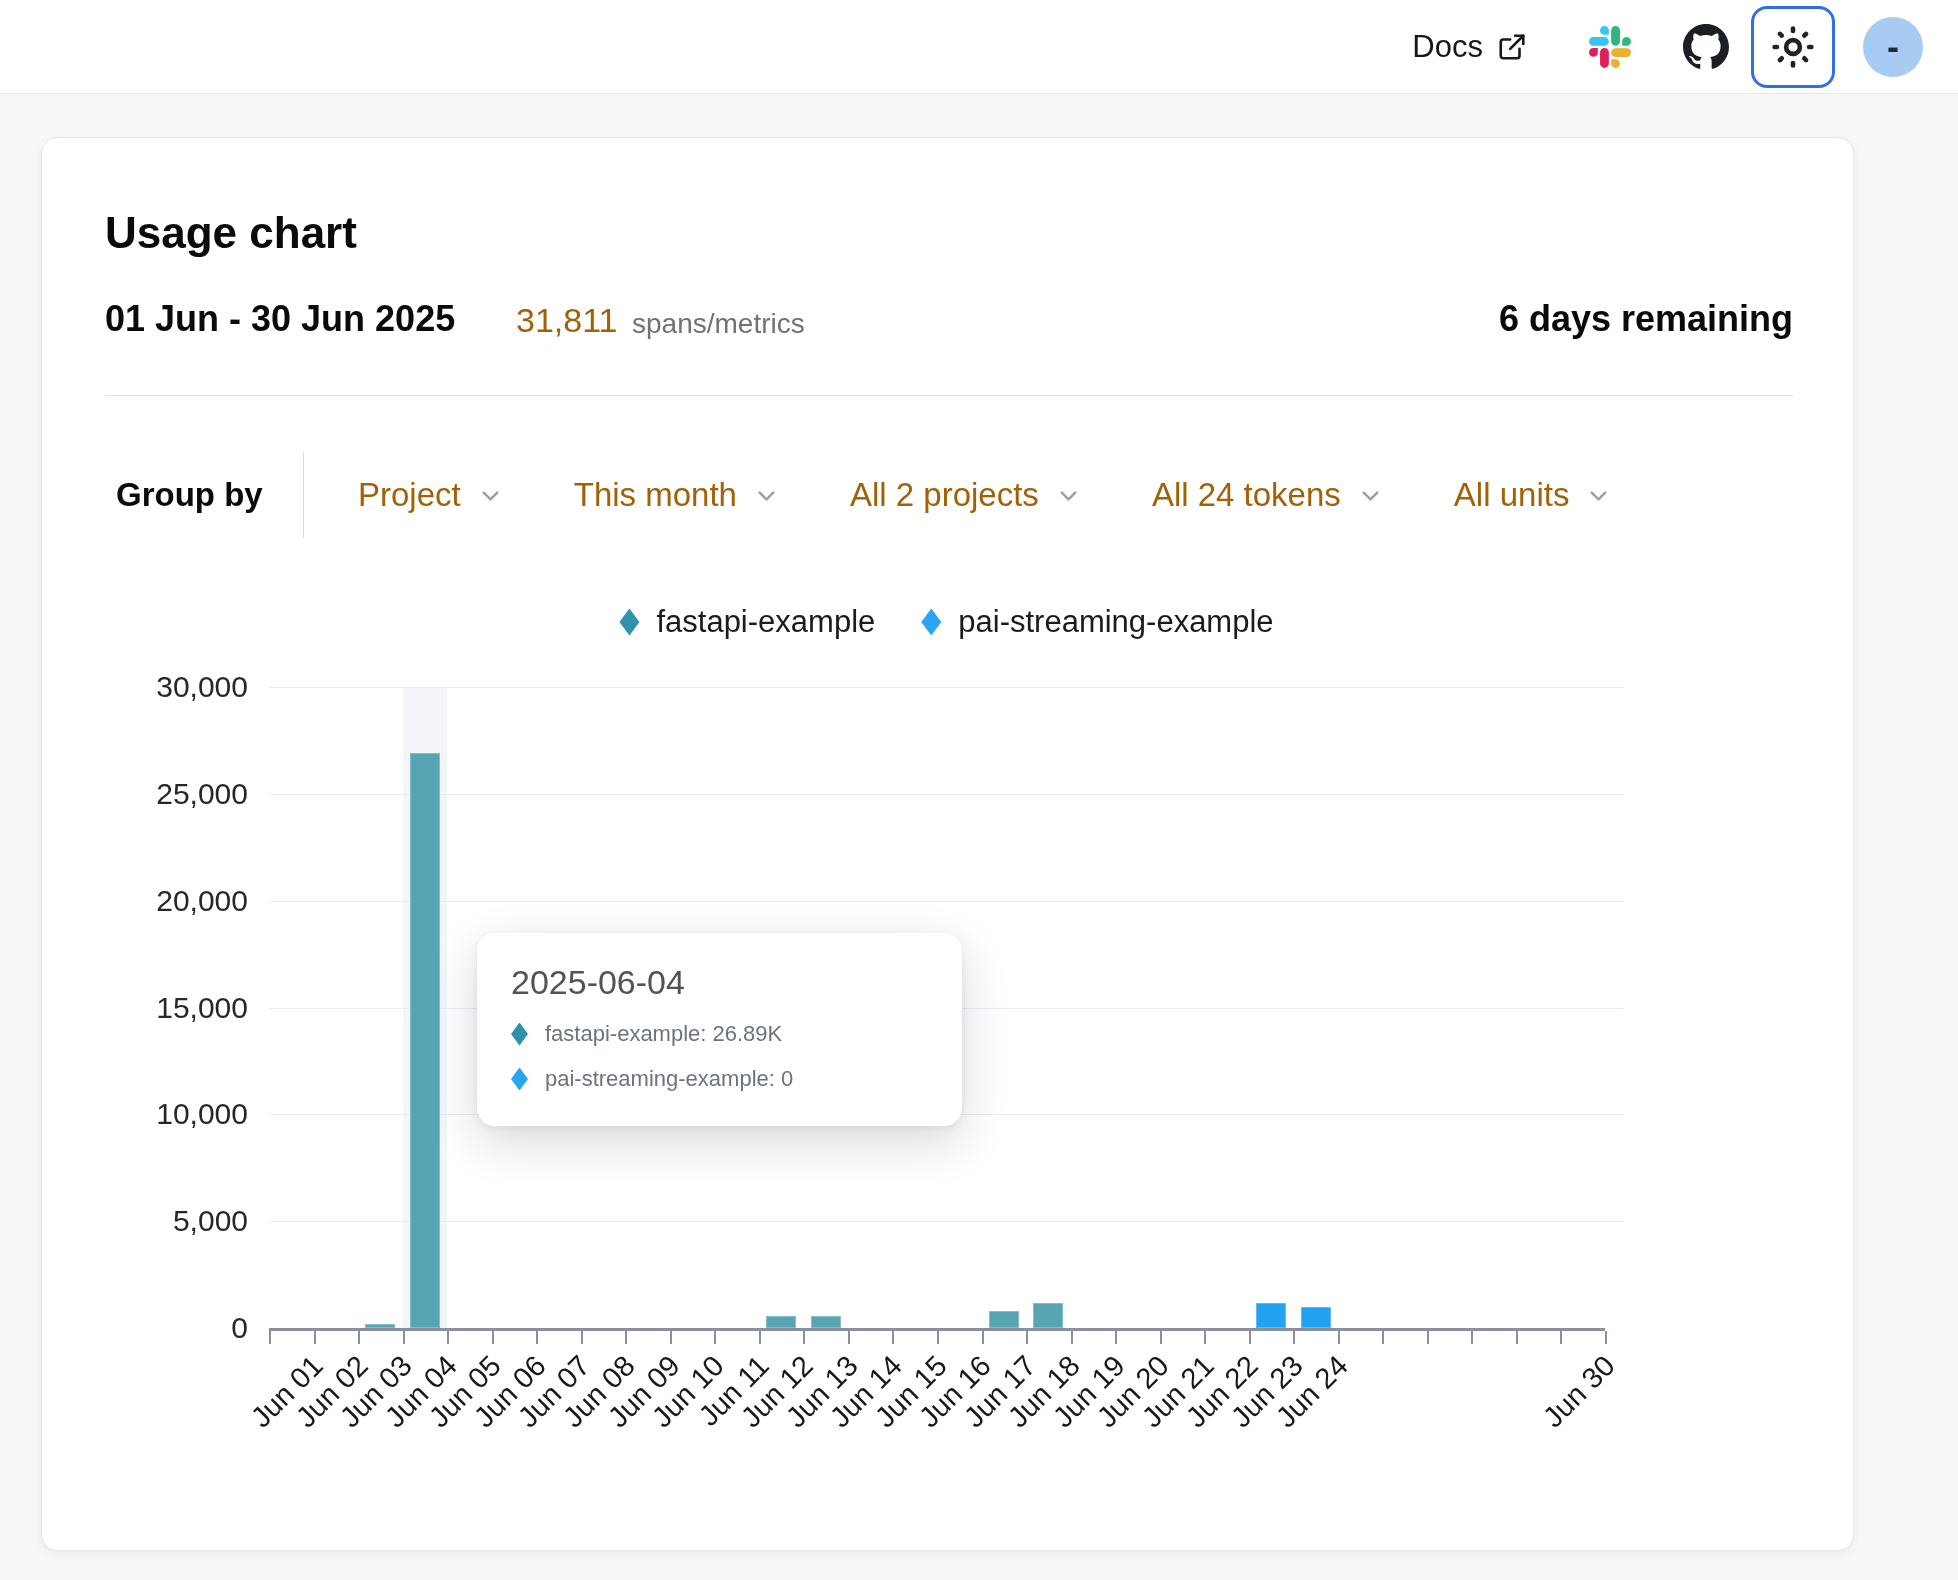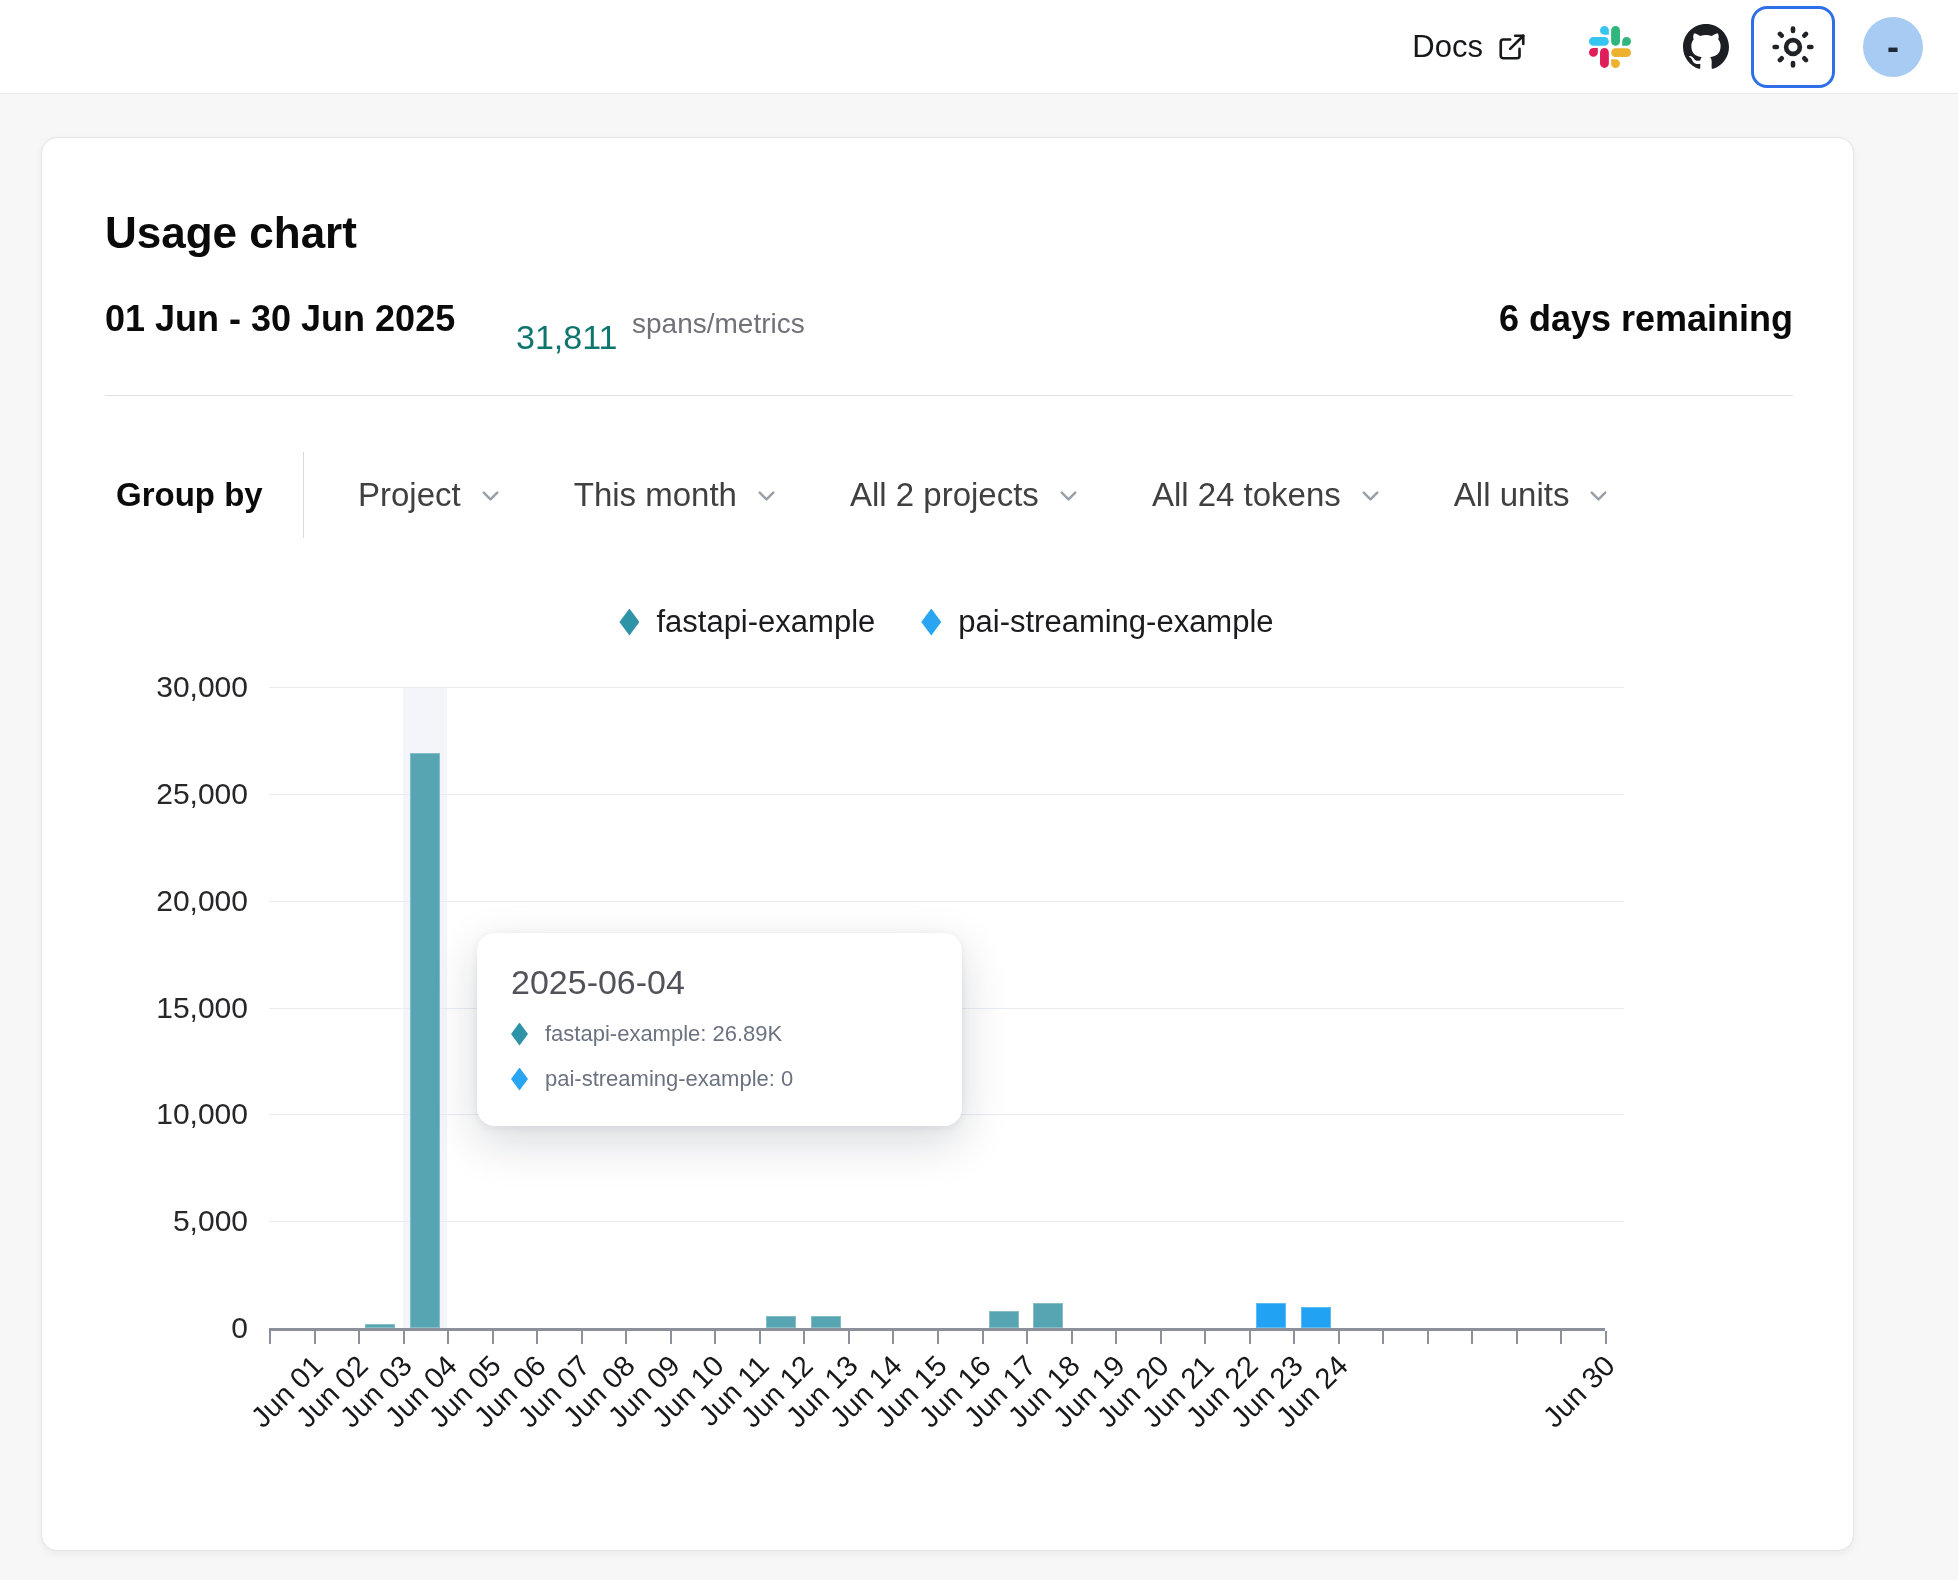--- a/index.html
+++ b/index.html
@@ -16,31 +16,31 @@
   .theme-btn{width:84px;height:82px;border:3px solid #2e6fe8;border-radius:16px;background:#fff;
     display:flex;align-items:center;justify-content:center;margin-right:28px;cursor:pointer;}
   .avatar{width:60px;height:60px;border-radius:50%;background:#a7cbf2;color:#1f2937;font-size:36px;
     font-weight:700;display:flex;align-items:center;justify-content:center;border:none;cursor:pointer;line-height:1;}
 
   
   .card{position:absolute;left:41px;top:114px;width:1813px;height:1414px;background:#fff;
     border:1px solid #e4e4e9;border-radius:16px;box-shadow:0 3px 8px rgba(0,0,0,.05);box-sizing:border-box;margin-top:23px;}
   .card-title{position:absolute;left:63px;top:70px;margin:0;font-size:44px;font-weight:700;color:#0a0a0b;}
   .meta-date{position:absolute;left:63px;top:160px;font-size:36px;font-weight:700;color:#0a0a0b;}
-  .meta-count{position:absolute;left:474px;top:180px;font-size:34px;color:#0f766e;}
+  .meta-count{position:absolute;left:474px;top:163px;font-size:34px;color:#a16207;}
   .meta-unit{position:absolute;left:590px;top:170px;font-size:28px;color:#71717a;}
   .meta-remaining{position:absolute;right:60px;top:160px;font-size:36px;font-weight:700;color:#0a0a0b;}
   .hdivider{position:absolute;left:63px;right:60px;top:257px;height:1px;background:#dfdfe3;}
 
   
   .filters{position:absolute;left:74px;top:314px;height:86px;display:flex;align-items:center;}
   .groupby{font-size:33px;font-weight:700;color:#0a0a0b;width:187px;}
   .vdiv{width:1px;height:86px;background:#d9d9de;}
   .dd{display:flex;align-items:center;gap:16px;border:none;background:none;font-size:33px;
-    color:#404040;padding:0;cursor:pointer;font-family:inherit;}
+    color:#a16207;padding:0;cursor:pointer;font-family:inherit;}
   .chev{display:flex;align-items:center;}
 
   
   .legend{position:absolute;left:227px;top:466px;width:1355px;display:flex;justify-content:center;gap:46px;}
   .legend-item{display:flex;align-items:center;gap:17px;font-size:31px;color:#1b1b1f;cursor:pointer;}
   .diamond{width:20px;height:27px;clip-path:polygon(50% 0,100% 50%,50% 100%,0 50%);flex:0 0 auto;}
 
   
   .gridline{position:absolute;left:227px;width:1355px;height:1px;background:#e9ecf4;}
   .ylabel{position:absolute;left:46px;width:160px;text-align:right;font-size:30px;color:#27272a;line-height:36px;}

